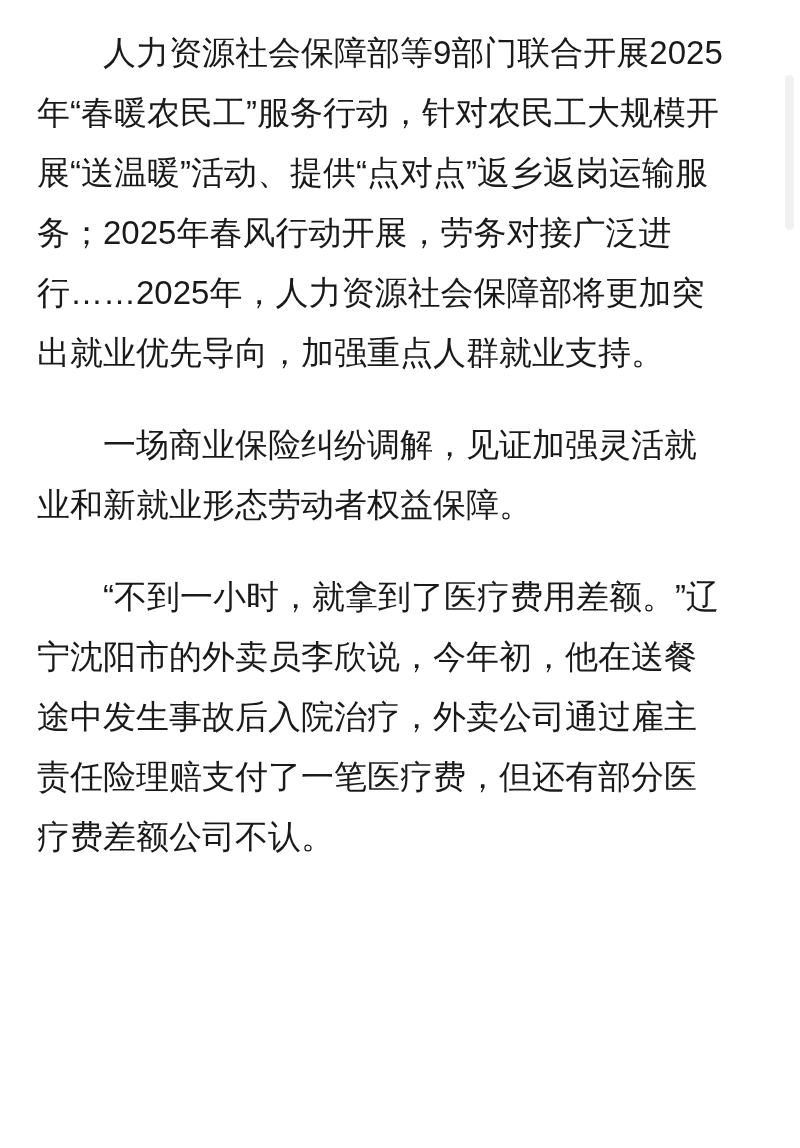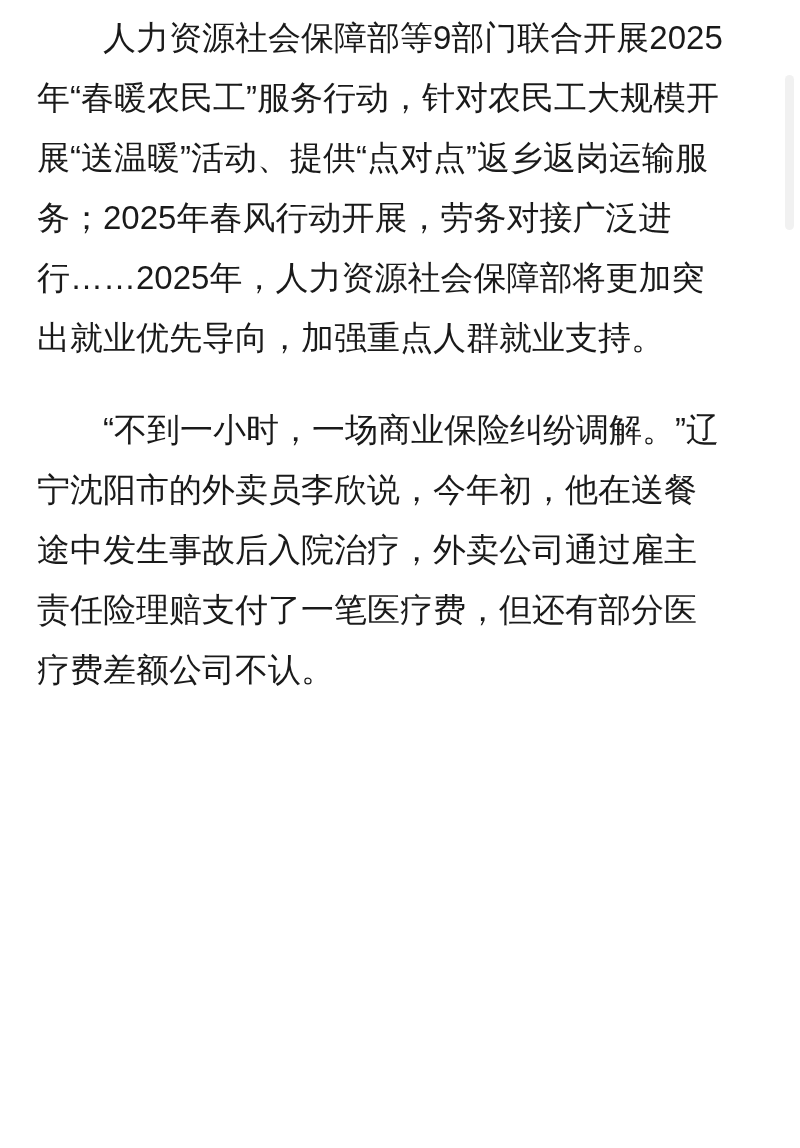--- a/index.html
+++ b/index.html
@@ -6,21 +6,21 @@
   html, body { margin: 0; padding: 0; }
   body {
     width: 800px;
     height: 1148px;
     background: #ffffff;
     overflow: hidden;
     position: relative;
     font-family: "Liberation Sans", sans-serif;
   }
   .article {
-    padding: 8px 37px 0 37px;
+    padding: 23px 37px 0 37px;
   }
   .para {
     margin: 0 0 32px 0;
     font-size: 33px;
     line-height: 60px;
     color: #1a1a1a;
     text-indent: 2em;
     white-space: pre;
     letter-spacing: 0;
     font-weight: 400;
@@ -38,20 +38,22 @@
 </head>
 <body>
 
 <div class="article">
   <p class="para">人力资源社会保障部等9部门联合开展2025
 年“春暖农民工”服务行动，针对农民工大规模开
 展“送温暖”活动、提供“点对点”返乡返岗运输服
 务；2025年春风行动开展，劳务对接广泛进
 行……2025年，人力资源社会保障部将更加突
 出就业优先导向，加强重点人群就业支持。</p>
-  <p class="para">“不到一小时，一场商业保险纠纷调解。”辽
+  <p class="para">一场商业保险纠纷调解，见证加强灵活就
+业和新就业形态劳动者权益保障。</p>
+  <p class="para">“不到一小时，就拿到了医疗费用差额。”辽
 宁沈阳市的外卖员李欣说，今年初，他在送餐
 途中发生事故后入院治疗，外卖公司通过雇主
 责任险理赔支付了一笔医疗费，但还有部分医
 疗费差额公司不认。</p>
 </div>
 
 <div class="scrollbar-thumb"></div>
 
 </body></html>

